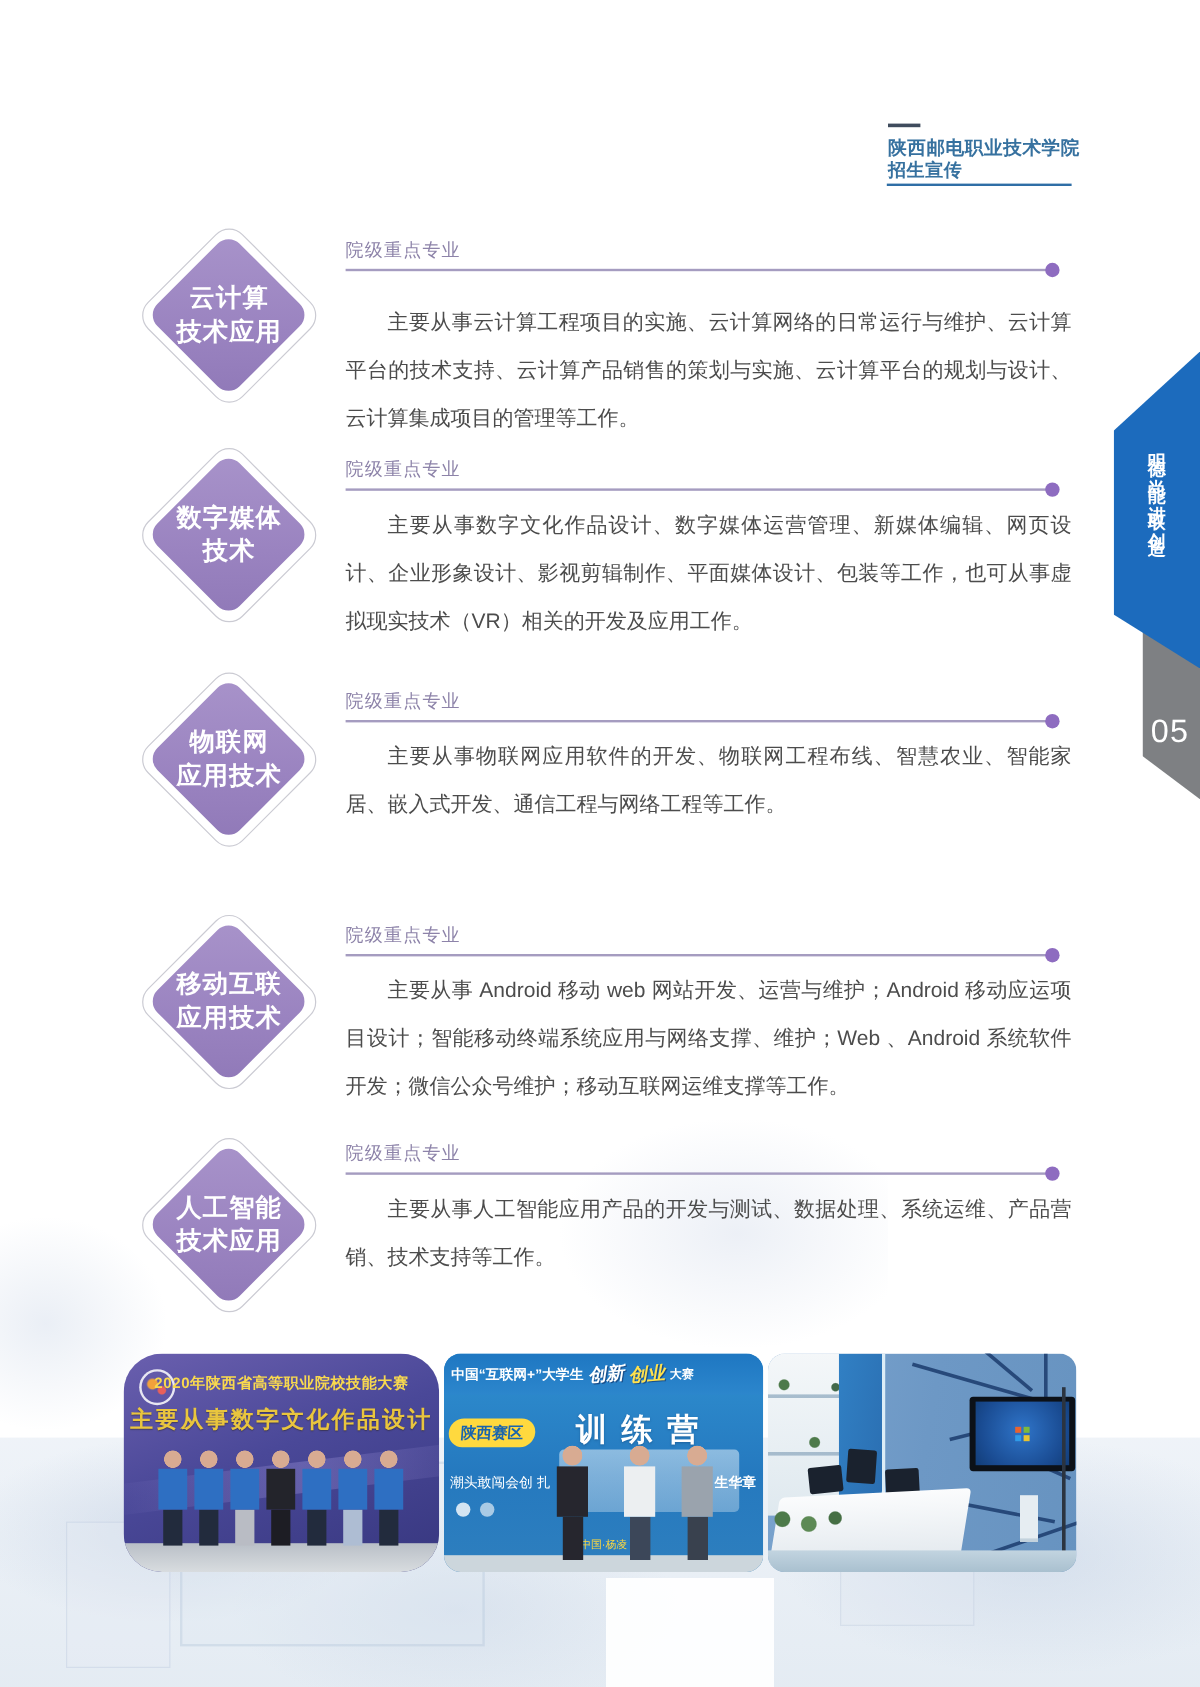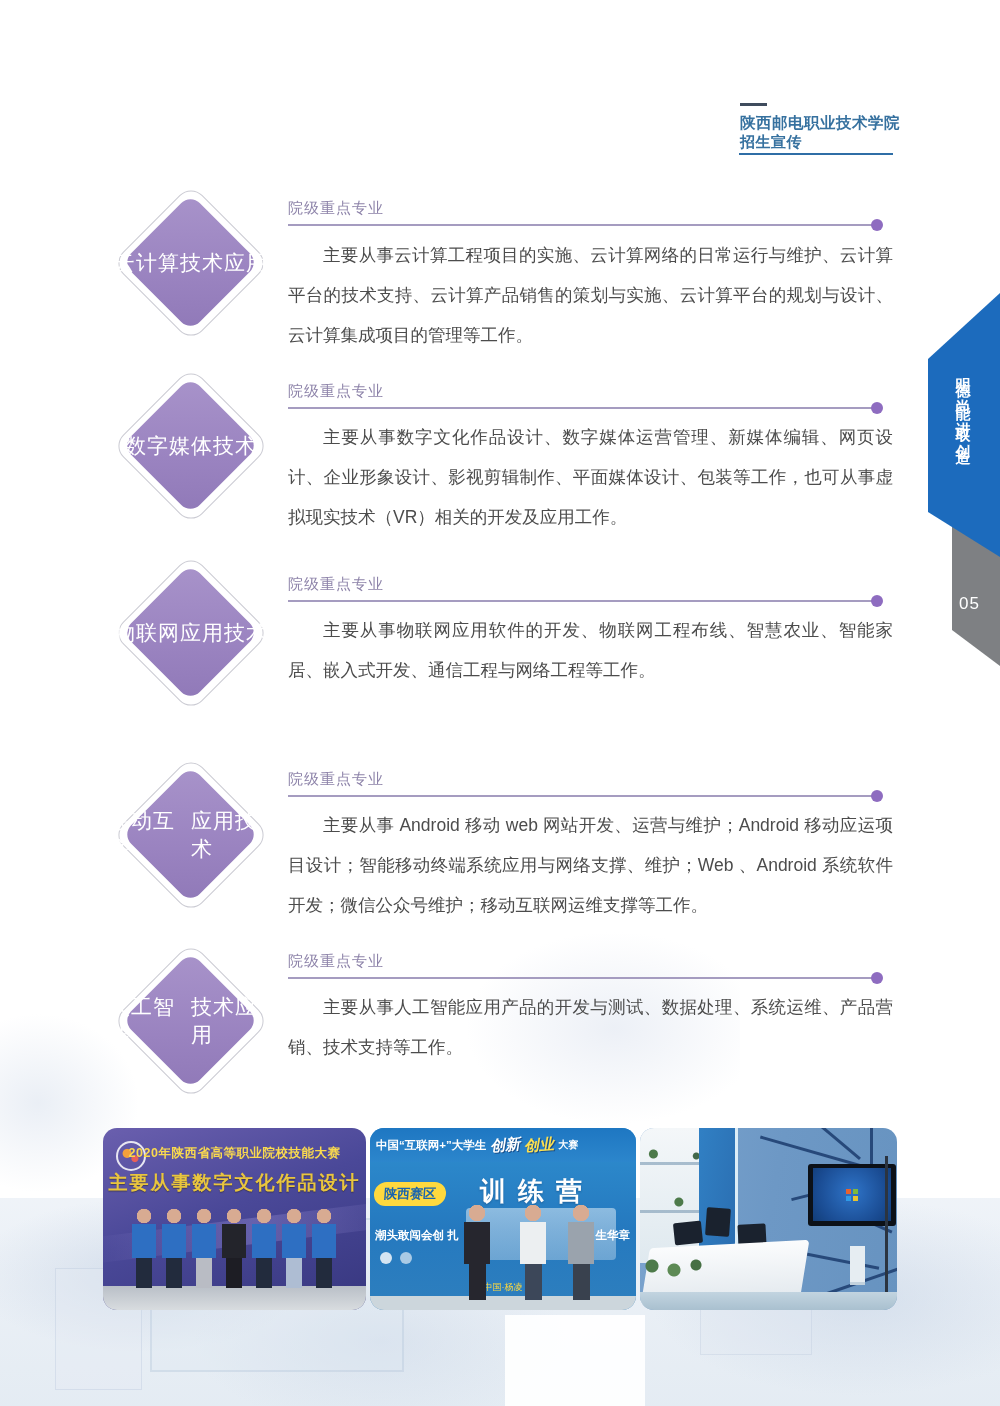--- a/index.html
+++ b/index.html
@@ -30,45 +30,45 @@
   .hdr-topline{position:absolute;left:740px;top:90px;width:27px;height:3px;background:#3f4c5d;z-index:2;}
   .hdr-title{position:absolute;left:740px;top:100px;font-size:15.5px;font-weight:bold;color:#36719f;
              letter-spacing:.5px;z-index:2;}
   .hdr-sub{position:absolute;left:740px;top:120px;font-size:15px;font-weight:bold;color:#36719f;
            letter-spacing:.5px;z-index:2;}
   .hdr-underline{position:absolute;left:739px;top:140px;width:154px;height:2px;background:#2f6ea6;z-index:2;}
 
   
   .ribbon-gray{position:absolute;left:952px;top:503px;width:48px;height:150px;background:#7e8083;
                clip-path:polygon(0 0,100% 0,100% 100%,0 76%);z-index:1;}
-  .ribbon-gray .pagenum{position:absolute;left:7px;top:78px;color:#fff;font-size:17px;letter-spacing:1px;}
+  .ribbon-gray .pagenum{position:absolute;left:7px;top:78px;color:#fff;font-size:27px;letter-spacing:1px;}
   .ribbon-blue{position:absolute;left:928px;top:280px;width:72px;height:264px;background:#1c6bbd;
                clip-path:polygon(0 25%,100% 0,100% 100%,0 83%);z-index:2;}
   .ribbon-blue .motto{position:absolute;left:25px;top:72px;height:170px;color:#fff;font-size:15px;
                writing-mode:vertical-rl;letter-spacing:6px;font-weight:bold;}
 
   
   .diamond{position:absolute;left:109px;width:164px;height:164px;z-index:2;}
   .d-outer{position:absolute;left:26px;top:26px;width:110px;height:110px;transform:rotate(45deg);
            background:#fff;border:1.5px solid #cbcbd3;border-radius:16px;}
   .d-inner{position:absolute;left:33px;top:33px;width:97px;height:97px;transform:rotate(45deg);
            background:linear-gradient(135deg,#a893ca 0%,#9a83c0 60%,#9079b8 100%);border-radius:13px;}
-  .d-text{position:absolute;inset:0;display:flex;flex-direction:row;align-items:center;
-          justify-content:center;color:#fff;font-size:21px;font-weight:normal;line-height:28px;
-          letter-spacing:1px;text-align:left;}
+  .d-text{position:absolute;inset:0;display:flex;flex-direction:column;align-items:center;
+          justify-content:center;color:#fff;font-size:21px;font-weight:bold;line-height:28px;
+          letter-spacing:1px;text-align:center;}
   .sec-label{position:absolute;left:288px;font-size:15px;color:#8d83a9;letter-spacing:1px;z-index:2;}
   .sec-rule{position:absolute;left:288px;width:590px;height:2px;background:#a59cc0;z-index:2;}
   .sec-rule::after{content:"";position:absolute;right:-5px;top:-5px;width:12px;height:12px;
           border-radius:50%;background:#8e6cc0;}
   .sec-para{position:absolute;left:288px;width:605px;margin:0;font-size:17.5px;line-height:40px;
           color:#4c4c4c;text-align:justify;text-indent:2em;z-index:2;}
 
   
   .photo{position:absolute;top:1115px;height:182px;border-radius:14px;overflow:hidden;z-index:3;}
-  #photo1{left:103px;width:263px;}
+  #photo1{left:103px;width:263px;border-radius:32px;}
   #photo2{left:370px;width:266px;}
   #photo3{left:640px;width:257px;}
 
   
   .p1-bg{position:absolute;inset:0;background:linear-gradient(160deg,#6a5fae 0%,#4a4898 45%,#37377f 100%);}
   .p1-streak{position:absolute;left:-20px;top:90px;width:340px;height:26px;
       background:linear-gradient(90deg,transparent,rgba(160,150,220,.35),transparent);transform:rotate(-7deg);}
   .p1-ground{position:absolute;left:0;bottom:0;width:100%;height:24px;
       background:linear-gradient(#b9bfc7,#d8dcdf);}
   .p1-logo{position:absolute;left:13px;top:13px;width:26px;height:26px;border-radius:50%;
@@ -92,21 +92,21 @@
       text-shadow:1px 1px 0 #19508c;}
   .p2-brush2{color:#ffe14d;font-style:italic;font-weight:bold;font-size:15px;transform:rotate(-4deg);
       text-shadow:1px 1px 0 #19508c;}
   .p2-brush3{color:#ffffff;font-weight:bold;font-size:10px;}
   .p2-badge{position:absolute;left:4px;top:54px;background:#ffd93e;color:#1964ae;font-weight:bold;
       font-size:13px;padding:3px 10px;border-radius:12px;transform:skew(-4deg);}
   .p2-camp{position:absolute;left:110px;top:46px;color:#fff;font-weight:bold;font-size:26px;
       letter-spacing:12px;text-shadow:0 1px 2px rgba(10,40,80,.35);}
   .p2-building{position:absolute;left:96px;top:80px;width:150px;height:52px;border-radius:4px;
       background:linear-gradient(180deg,rgba(223,238,248,.55),rgba(190,215,235,.45));}
-  .p2-slogan-l{position:absolute;left:5px;top:100px;color:#fff;font-size:11.5px;font-weight:bold;}
+  .p2-slogan-l{position:absolute;left:5px;top:100px;color:#fff;font-size:11.5px;font-weight:normal;}
   .p2-slogan-r{position:absolute;right:6px;top:100px;color:#fff;font-size:11.5px;font-weight:bold;}
   .p2-logo1{position:absolute;left:10px;top:124px;width:12px;height:12px;border-radius:50%;
       background:rgba(255,255,255,.8);}
   .p2-logo2{position:absolute;left:30px;top:124px;width:12px;height:12px;border-radius:50%;
       background:rgba(255,255,255,.6);}
   .p2-foot{position:absolute;left:0;bottom:16px;width:100%;text-align:center;color:#ffd93e;font-size:9px;}
   .p2-ground{position:absolute;left:0;bottom:0;width:100%;height:14px;background:#ccd6dc;}
   .person2{position:absolute;bottom:10px;width:30px;height:96px;
       background:
         radial-gradient(circle at 50% 9px, #d8ab92 0 8px, transparent 8.5px),
@@ -187,21 +187,21 @@
   <div class="diamond" style="top:168px">
     <div class="d-outer"></div>
     <div class="d-inner"></div>
     <div class="d-text">
       <span>云计算</span>
       <span>技术应用</span>
     </div>
   </div>
   <div class="sec-label" style="top:186px">院级重点专业</div>
   <div class="sec-rule" style="top:211px"></div>
-  <p class="sec-para" style="top:222px">主要从事云计算工程项目的实施、云计算网络的日常运行与维护、云计算平台的技术支持、云计算产品销售的策划与实施、云计算平台的规划与设计、云计算集成项目的管理等工作。</p>
+  <p class="sec-para" style="top:235px">主要从事云计算工程项目的实施、云计算网络的日常运行与维护、云计算平台的技术支持、云计算产品销售的策划与实施、云计算平台的规划与设计、云计算集成项目的管理等工作。</p>
 
   <div class="diamond" style="top:351px">
     <div class="d-outer"></div>
     <div class="d-inner"></div>
     <div class="d-text">
       <span>数字媒体</span>
       <span>技术</span>
     </div>
   </div>
   <div class="sec-label" style="top:369px">院级重点专业</div>

